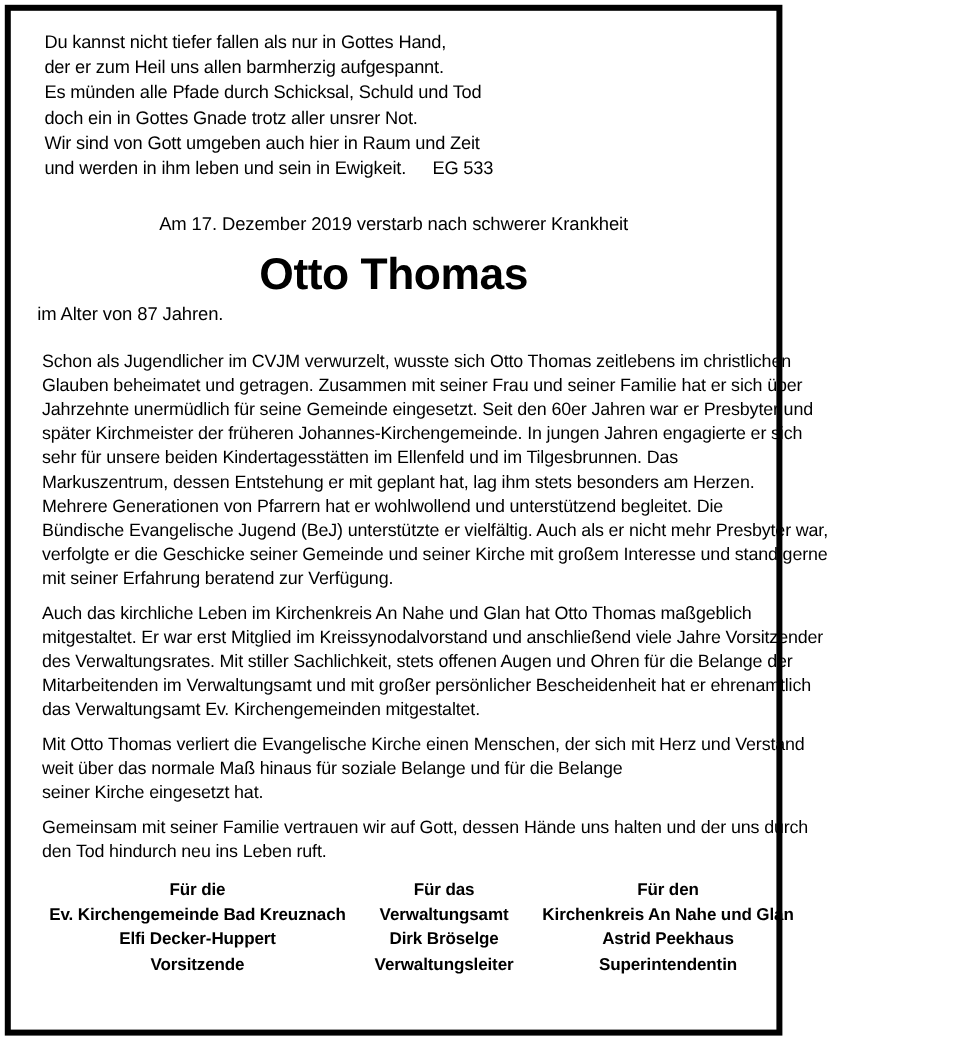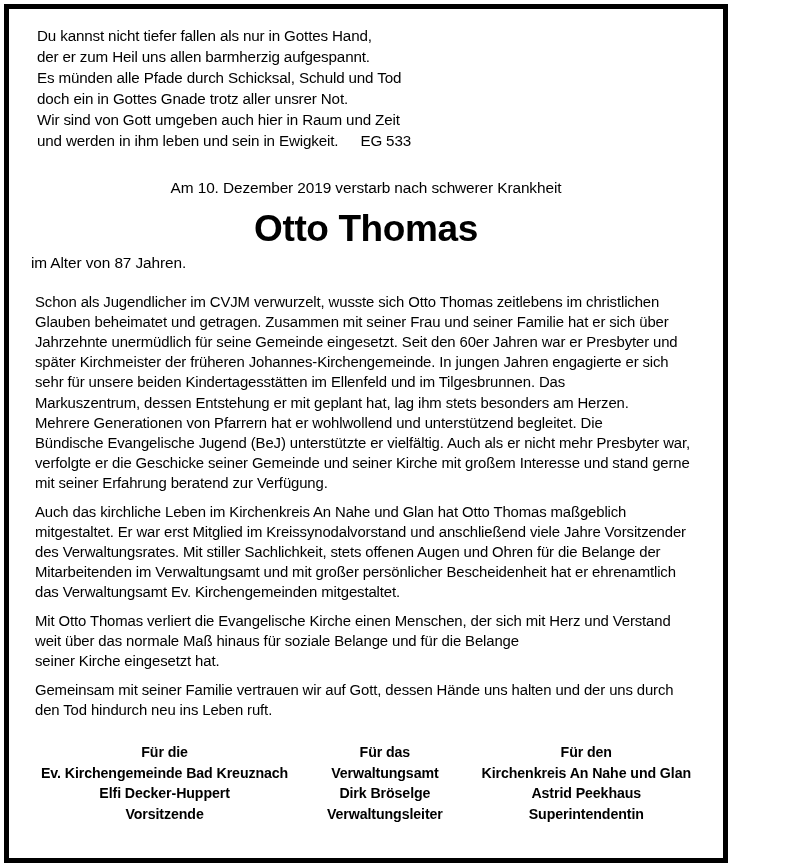--- a/index.html
+++ b/index.html
@@ -10,21 +10,21 @@
   body {
     width: 800px;
     height: 867px;
     font-family: "Liberation Sans", sans-serif;
     color: #000000;
     overflow: hidden;
   }
 
   .notice-frame {
     box-sizing: border-box;
-    width: 724px;
+    width: 648px;
     height: 859px;
     margin: 4px;
     border: 5px solid #000000;
     background: #ffffff;
     display: flex;
     flex-direction: column;
     padding: 16px 22px 6px 22px;
     box-sizing: border-box;
   }
 
@@ -81,21 +81,21 @@
   }
   .body-para:last-child { margin-bottom: 0; }
   .para-line { display: block; white-space: pre; }
 
   
   .signatures {
     display: flex;
     flex-direction: row;
     justify-content: space-between;
     align-items: flex-start;
-    margin-top: 22px;
+    margin-top: 12px;
     padding: 0 10px;
     gap: 24px;
   }
   .sig-col {
     flex: 1 1 0;
     text-align: center;
     font-size: 14.2px;
     font-weight: bold;
     line-height: 1.45;
     letter-spacing: -0.1px;
@@ -109,21 +109,21 @@
 
   <div class="poem">
     <div class="poem-line">Du kannst nicht tiefer fallen als nur in Gottes Hand,</div>
     <div class="poem-line">der er zum Heil uns allen barmherzig aufgespannt.</div>
     <div class="poem-line">Es münden alle Pfade durch Schicksal, Schuld und Tod</div>
     <div class="poem-line">doch ein in Gottes Gnade trotz aller unsrer Not.</div>
     <div class="poem-line">Wir sind von Gott umgeben auch hier in Raum und Zeit</div>
     <div class="poem-line"><span>und werden in ihm leben und sein in Ewigkeit.</span><span class="poem-ref">EG 533</span></div>
   </div>
 
-  <div class="death-date">Am 10. Dezember 2019 verstarb nach schwerer Krankheit</div>
+  <div class="death-date">Am 17. Dezember 2019 verstarb nach schwerer Krankheit</div>
   <div class="deceased-name">Otto Thomas</div>
   <div class="age-line">im Alter von 87 Jahren.</div>
 
   <div class="body-block">
 
     <div class="body-para">
       <span class="para-line">Schon als Jugendlicher im CVJM verwurzelt, wusste sich Otto Thomas zeitlebens im christlichen</span>
       <span class="para-line">Glauben beheimatet und getragen. Zusammen mit seiner Frau und seiner Familie hat er sich über</span>
       <span class="para-line">Jahrzehnte unermüdlich für seine Gemeinde eingesetzt. Seit den 60er Jahren war er Presbyter und</span>
       <span class="para-line">später Kirchmeister der früheren Johannes-Kirchengemeinde. In jungen Jahren engagierte er sich</span>

